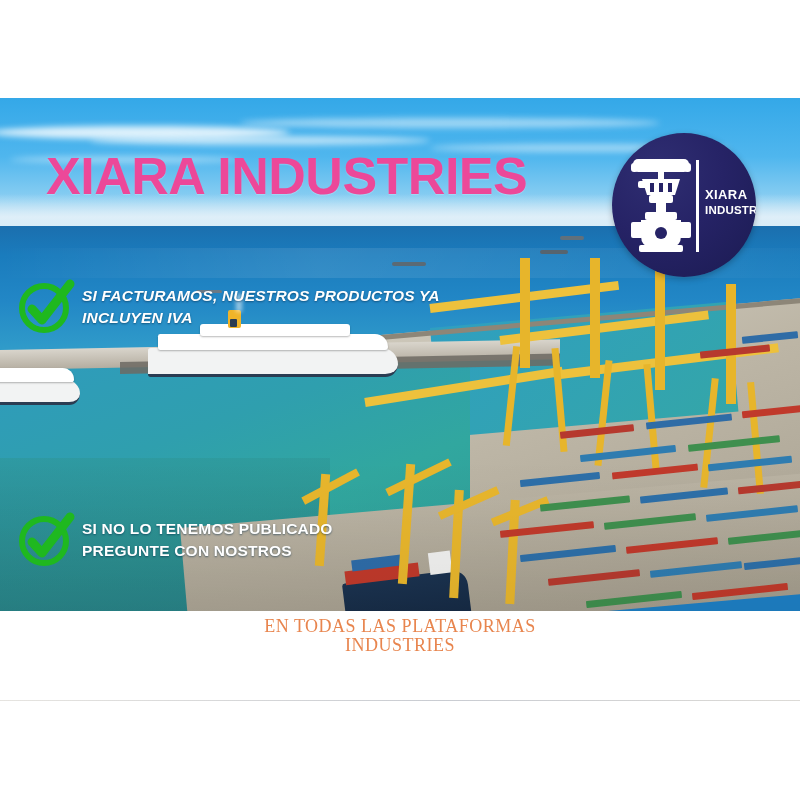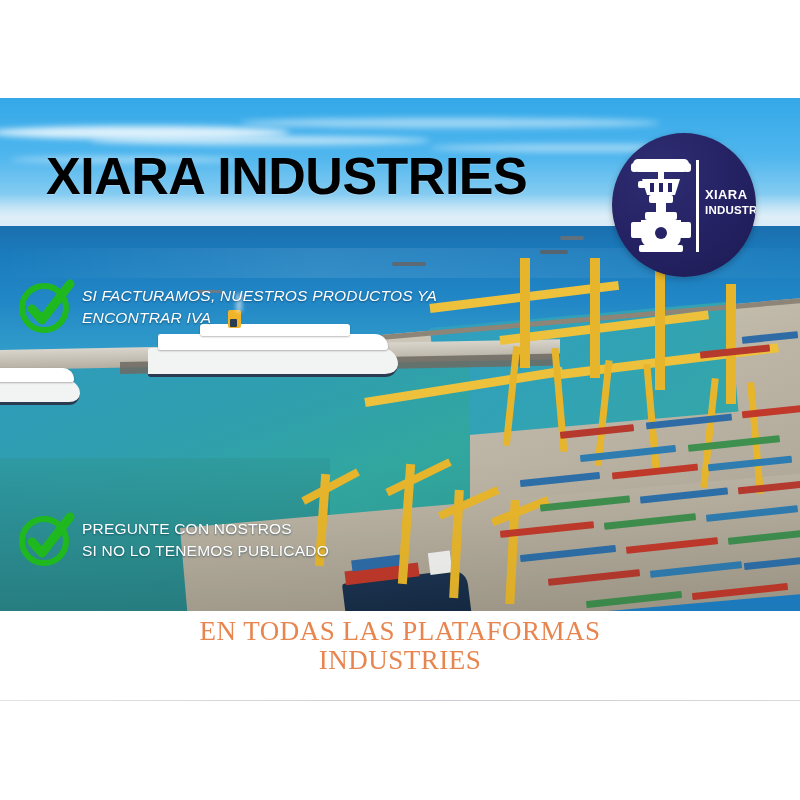--- a/index.html
+++ b/index.html
@@ -66,41 +66,41 @@
   .crane-leg{position:absolute;width:7px;background:#e7b52b;}
   .crane-boom{position:absolute;height:9px;background:#edc13c;}
   .crane-tower{position:absolute;width:10px;background:#e7b52b;}
   .mobile-crane{position:absolute;background:#e8b62c;}
 
   
   .stack{position:absolute;height:7px;border-radius:1px;transform:rotate(-6deg);}
 
   
   #headline{position:absolute;left:46px;top:150px;font-size:52px;font-weight:bold;
-       letter-spacing:-0.5px;color:#000000;line-height:1;white-space:nowrap;
+       letter-spacing:-0.5px;color:#ec4899;line-height:1;white-space:nowrap;
        text-shadow:0 1px 1px rgba(255,255,255,.25);}
 
   .bullet{position:absolute;display:flex;align-items:flex-start;}
   .bullet .tick{position:relative;width:54px;height:54px;flex:0 0 54px;margin-right:10px;}
   .bullet .tick svg{position:absolute;left:-3px;top:-6px;width:62px;height:62px;display:block;}
-  .bullet .btext{color:#ffffff;font-weight:normal;font-size:15.5px;line-height:1.45;
+  .bullet .btext{color:#ffffff;font-weight:bold;font-size:15.5px;line-height:1.45;
        letter-spacing:.2px;text-shadow:0 1px 2px rgba(0,40,70,.55);padding-top:4px;}
   .bullet.italic .btext{font-style:italic;}
 
   #b1{left:18px;top:281px;}
   #b2{left:18px;top:428px;}
   #b3{left:18px;top:514px;}
 
   
   #band{position:absolute;left:0;top:611px;width:800px;height:89px;background:#ffffff;}
   #band-line{position:absolute;left:0;top:700px;width:800px;height:1px;
        background:linear-gradient(90deg,#e6e4e0,#c9ccd2 55%,#dcdad6);}
   #bandtext{position:absolute;left:0;top:617px;width:800px;text-align:center;
        font-family:"Liberation Serif","DejaVu Serif",serif;color:#e8854e;
-       font-size:27px;line-height:1.07;letter-spacing:.5px;}
+       font-size:18px;line-height:1.07;letter-spacing:.5px;}
   #bandtext div{white-space:nowrap;}
 
   
   #logo{position:absolute;left:612px;top:133px;width:144px;height:144px;border-radius:50%;
        background:radial-gradient(circle at 32% 26%,#2f2e72 0%,#262366 45%,#1b1b52 100%);
        box-shadow:0 2px 6px rgba(0,0,0,.25);overflow:hidden;}
   #logo .valve{position:absolute;left:17px;top:24px;width:64px;height:98px;}
   #logo .divider{position:absolute;left:84px;top:27px;width:3px;height:92px;background:#ffffff;}
   #logo .ltext{position:absolute;left:93px;top:53px;color:#ffffff;font-weight:bold;
        font-size:13px;line-height:1.32;letter-spacing:.4px;}
@@ -243,35 +243,35 @@
 
   <div class="bullet italic" id="b1">
     <div class="tick">
       <svg viewBox="0 0 62 62">
         <circle cx="29" cy="33" r="22" fill="none" stroke="#1fb81f" stroke-width="6"></circle>
         <path d="M17 34 L27 45 L55 9" fill="none" stroke="#1fb81f" stroke-width="9" stroke-linecap="round" stroke-linejoin="round"></path>
       </svg>
     </div>
     <div class="btext">
       <div>SI FACTURAMOS, NUESTROS PRODUCTOS YA</div>
-      <div>ENCONTRAR IVA</div>
+      <div>INCLUYEN IVA</div>
     </div>
   </div>
 
 
   <div class="bullet" id="b3">
     <div class="tick">
       <svg viewBox="0 0 62 62">
         <circle cx="29" cy="33" r="22" fill="none" stroke="#1fb81f" stroke-width="6"></circle>
         <path d="M17 34 L27 45 L55 9" fill="none" stroke="#1fb81f" stroke-width="9" stroke-linecap="round" stroke-linejoin="round"></path>
       </svg>
     </div>
     <div class="btext">
+      <div>SI NO LO TENEMOS PUBLICADO</div>
       <div>PREGUNTE CON NOSTROS</div>
-      <div>SI NO LO TENEMOS PUBLICADO</div>
     </div>
   </div>
 
   <div id="band"></div>
   <div id="bandtext">
     <div>EN TODAS LAS PLATAFORMAS</div>
     <div>INDUSTRIES</div>
   </div>
   <div id="band-line"></div>
 

